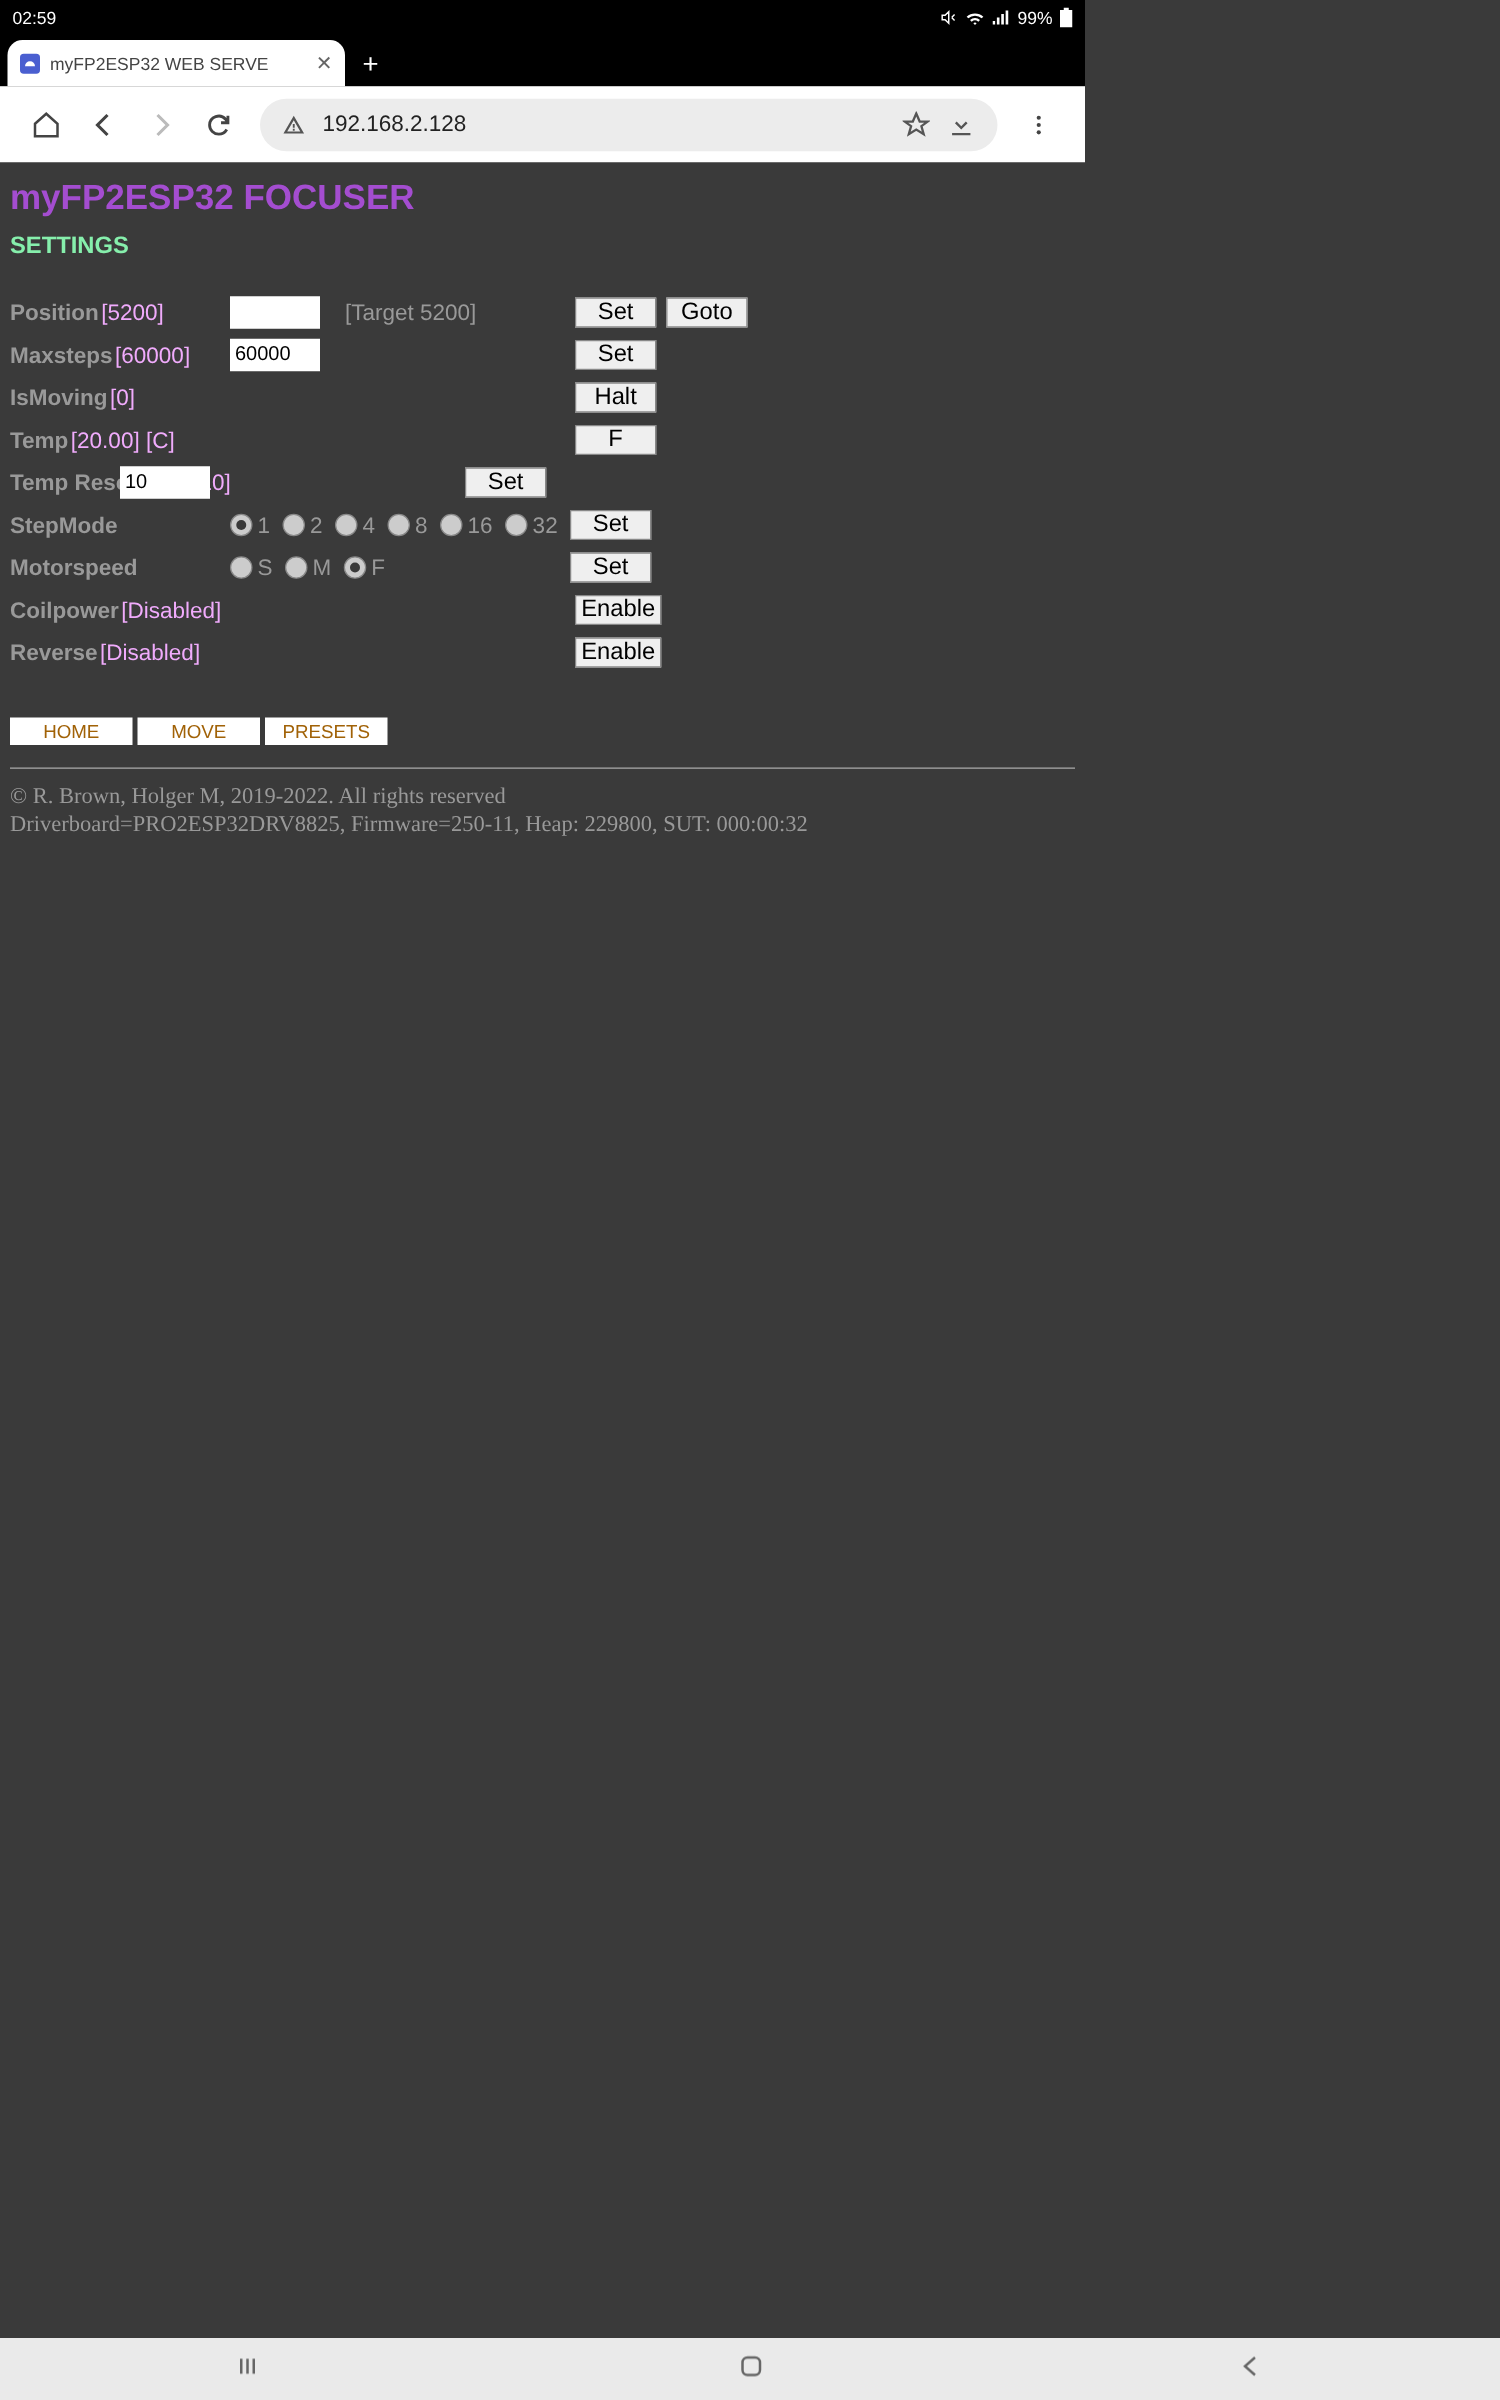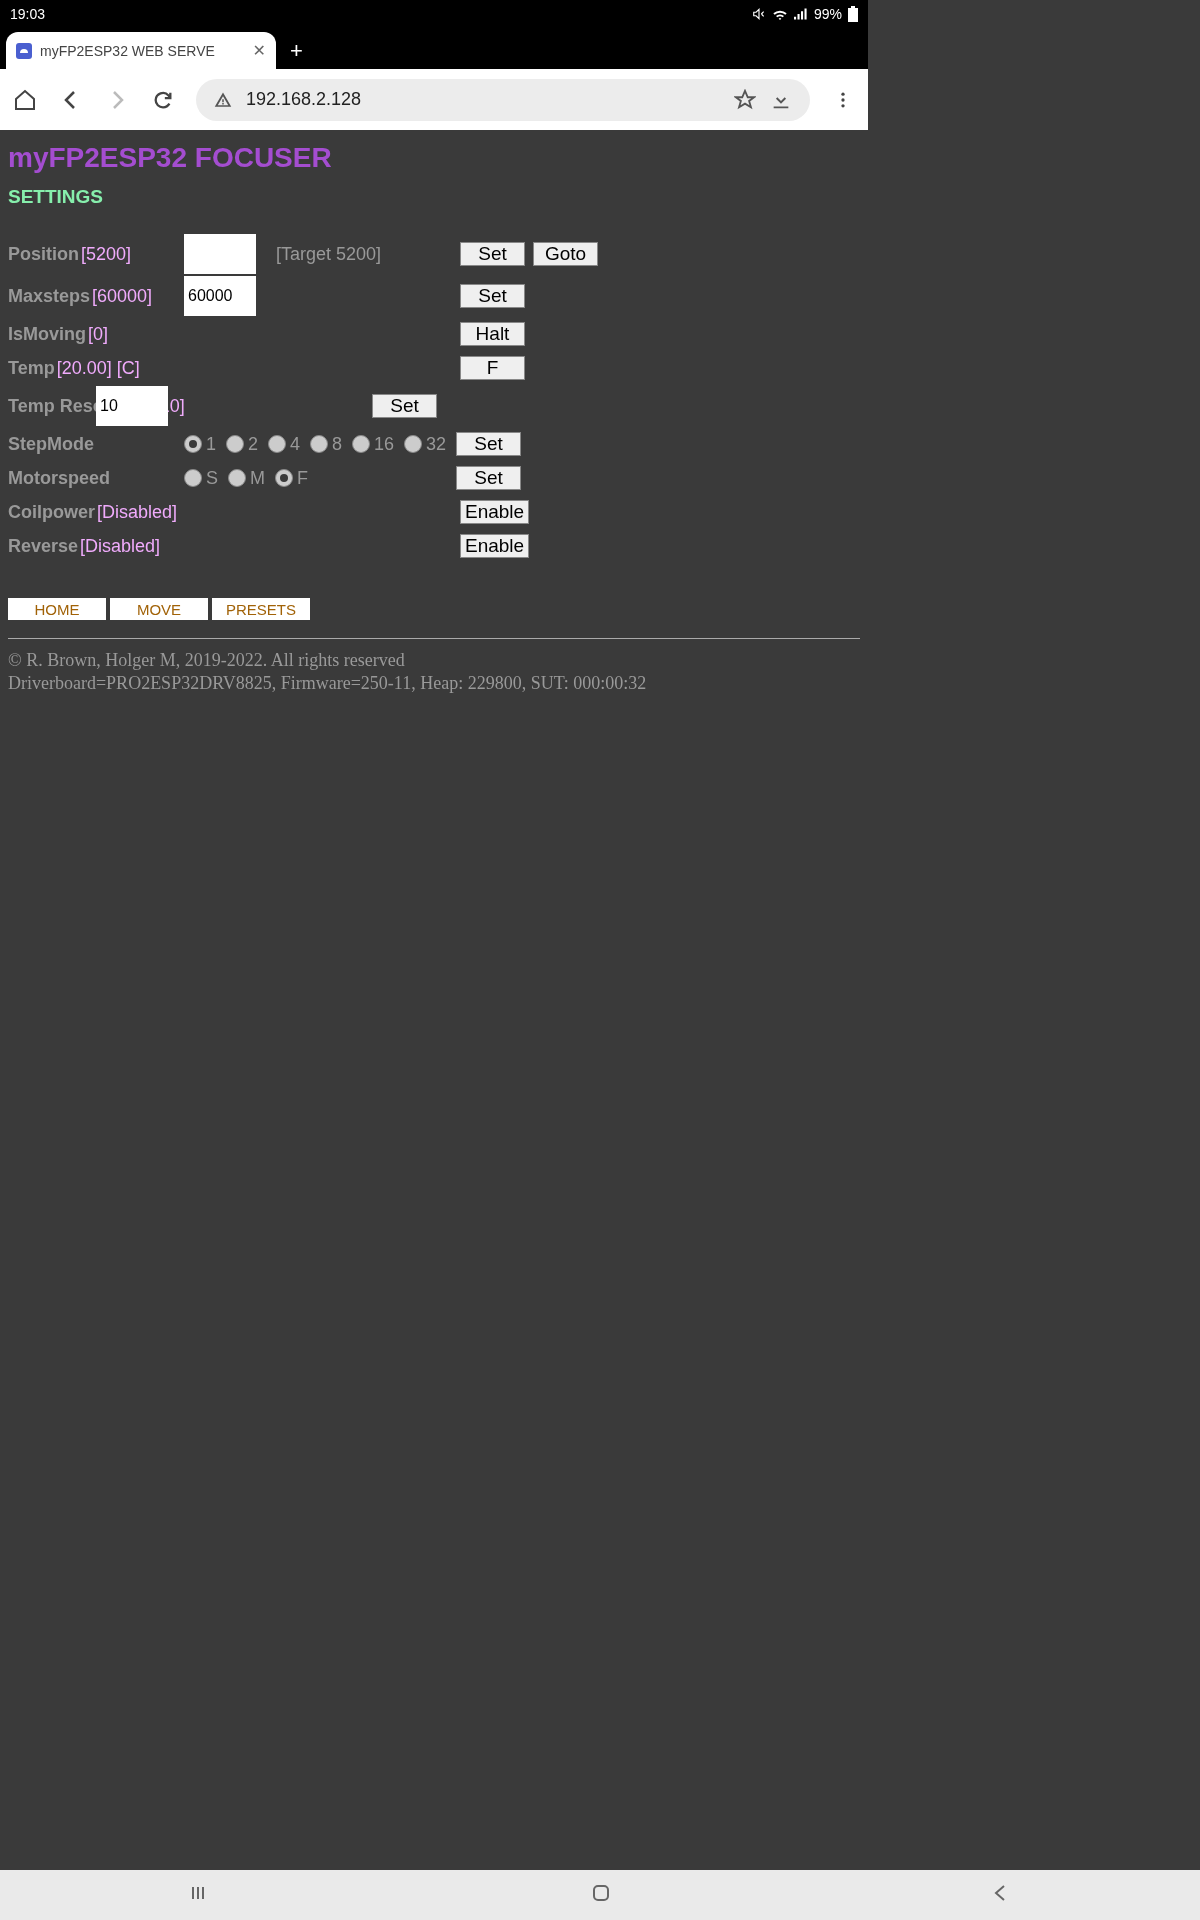--- a/index.html
+++ b/index.html
@@ -48,21 +48,21 @@
     display: inline-flex; align-items: center; justify-content: center;
   }
   .tab .label { flex: 1; overflow: hidden; white-space: nowrap; text-overflow: ellipsis; }
   .tab .close { color: #666; font-size: 16px; }
   .plus-tab { width: 24px; height: 24px; color: #fff; font-size: 22px; display: flex; align-items: center; margin-bottom: 6px;}
   .omnibox-row {
     height: 61px;
     background: #fff;
     display: flex;
     align-items: center;
-    padding: 0 12px;
+    padding: 0 24px;
     gap: 20px;
   }
   .omnibox-row .icon-btn {
     width: 26px; height: 26px; display: flex; align-items: center; justify-content: center;
     color: #444; cursor: pointer;
   }
   .omnibox-row .icon-btn.disabled { color: #bbb; }
   .omnibox-row svg { display: block; }
   .url-bar {
     flex: 1;
@@ -102,21 +102,21 @@
     align-items: center;
     min-height: 32px;
     gap: 4px;
     margin-bottom: 2px;
   }
   .col1 { width: 172px; display: flex; align-items: flex-end; white-space: nowrap; }
   .col1 .lbl { font-weight: bold; }
   .col1 .val { color: #f0abfc; margin-left: 2px; }
   .col2 { width: 88px; }
   .col2 input[type=text] {
-    width: 72px; height: 40px; border: none; font-size: 16px; padding: 2px 4px;
+    width: 72px; height: 26px; border: none; font-size: 16px; padding: 2px 4px;
     background: #fff; color: #000;
   }
   .col3 { width: 180px; display: flex; align-items: center; gap: 2px; white-space: nowrap;}
   .col4 { display: flex; align-items: center; gap: 8px; }
   .btn {
     background: #efefef;
     border: 1px solid #888;
     color: #000;
     font-size: 19px;
     height: 24px;
@@ -182,21 +182,21 @@
     display: flex;
     justify-content: space-around;
     align-items: center;
   }
   .sys-nav .nav-icon { color: #555; }
 </style>
 </head>
 <body>
 
 <div class="status-bar">
-  <span>19:03</span>
+  <span>02:59</span>
   <span class="status-right">
     <svg width="14" height="14" viewBox="0 0 24 24">
         <path d="M3 9v6h4l5 5V4L7 9H3zm13 3l4 4m0-8l-4 4" stroke="#fff" stroke-width="2" fill="none"></path>
       </svg>
     <svg width="16" height="12" viewBox="0 0 24 18">
         <path d="M12 18l-2-2a3 3 0 014 0l-2 2zm-6-6a9 9 0 0112 0l-2 2a6 6 0 00-8 0l-2-2zm-4-4a15 15 0 0120 0l-2 2a12 12 0 00-16 0l-2-2z" fill="#fff"></path>
       </svg>
     <svg width="14" height="12" viewBox="0 0 20 16">
         <path d="M0 12h3v4H0zm5-4h3v8H5zm5-4h3v12h-3zm5-4h3v16h-3z" fill="#fff"></path>
       </svg>

